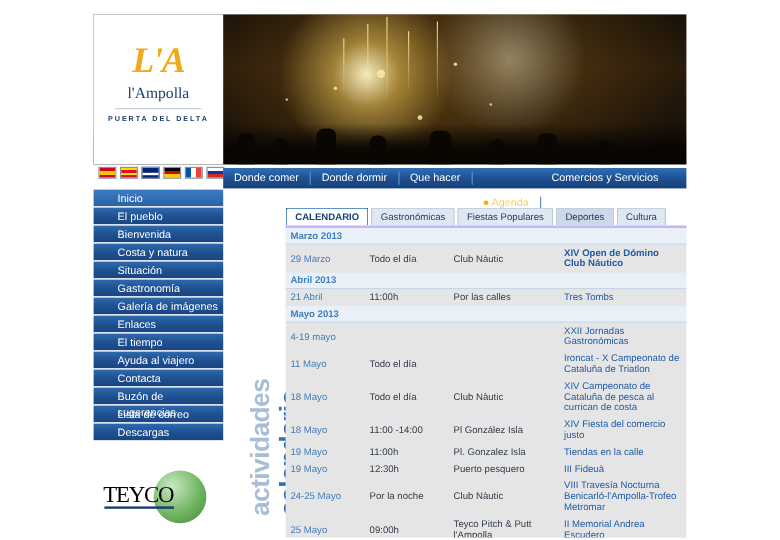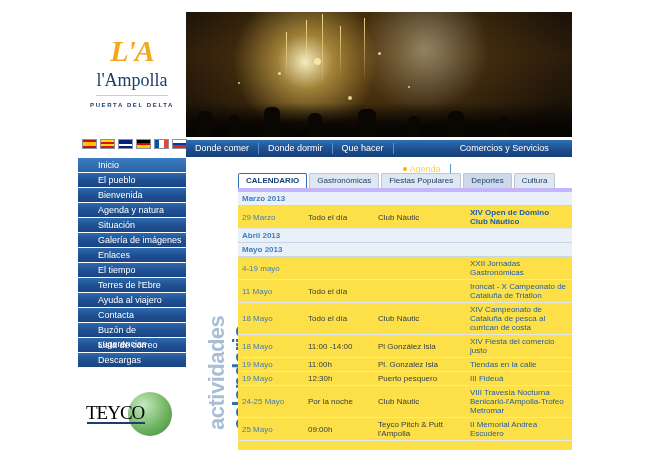--- a/index.html
+++ b/index.html
@@ -21,21 +21,21 @@
   .spark{position:absolute;background:#ffe9a8;border-radius:50%;opacity:.85;}
   .streak{position:absolute;background:linear-gradient(180deg,rgba(255,230,150,.9),rgba(255,170,40,0));width:1px;}
   .crowd{position:absolute;left:0;bottom:0;width:100%;height:34px;
          background:linear-gradient(180deg,rgba(10,6,2,0) 0%, rgba(8,5,2,.92) 60%, #060401 100%);}
   .silho{position:absolute;bottom:0;background:#0a0703;border-radius:6px 6px 0 0;}
 
   
   .logo-box{position:absolute;left:78px;top:12px;width:108px;height:125px;background:#ffffff;}
   .logo-la{font-family:"Liberation Serif", serif;font-style:italic;font-weight:bold;
            color:#f3a81c;font-size:30px;letter-spacing:-1px;text-align:center;margin-top:22px;}
-  .logo-name{font-family:"Liberation Serif", serif;color:#1b3d6d;font-size:18px;
+  .logo-name{font-family:"Liberation Serif", serif;color:#1b3d6d;font-size:13px;
              text-align:center;margin-top:2px;}
   .logo-sub{color:#1b3d6d;font-size:6px;letter-spacing:1.6px;text-align:center;margin-top:6px;font-weight:bold;}
   .logo-rule{width:72px;height:1px;background:#c9cfd8;margin:4px auto 0;}
 
   
   .flags{position:absolute;left:82px;top:139px;display:flex;gap:3px;}
   .flag{width:15px;height:10px;border:1px solid #8a93a3;box-sizing:border-box;}
   .f-es{background:linear-gradient(180deg,#c60b1e 0 30%,#ffc400 30% 70%,#c60b1e 70% 100%);}
   .f-ca{background:repeating-linear-gradient(180deg,#fcdd09 0 2px,#da121a 2px 4px);}
   .f-gb{background:#00247d;position:relative;}
@@ -79,21 +79,21 @@
   
   .tabs{position:absolute;left:238px;top:172px;width:334px;height:16px;display:flex;align-items:flex-end;}
   .tab{height:14px;line-height:14px;font-size:8px;padding:0 7px;color:#1b3d6d;
        background:#dfe7f0;border:1px solid #b9c7d8;border-bottom:none;margin-right:2px;
        border-radius:2px 2px 0 0;}
   .tab.active{background:#ffffff;color:#17407a;font-weight:bold;border-color:#2f6fb5;}
   .tab.alt{background:#cdd9e8;}
 
   
   .tablewrap{position:absolute;left:238px;top:188px;width:334px;height:258px;
-             border-top:4px solid #c4b5fd;background:#fde047;overflow:hidden;}
+             border-top:2px solid #c4b5fd;background:#e5e5e5;overflow:hidden;}
   table{border-collapse:collapse;width:100%;font-size:8px;}
   td{padding:2px 4px;border-bottom:1px solid #dfe6ef;vertical-align:middle;color:#333c49;}
   tr.month td{background:#eaf0f7;color:#3f7dbd;font-weight:bold;font-size:8px;border-bottom:1px solid #c7d6e6;}
   td.c-date{width:58px;color:#3f7dbd;}
   td.c-time{width:62px;}
   td.c-place{width:84px;}
   td.c-title{color:#1f5ca8;}
   .bold{font-weight:bold;}
 </style>
 </head>
@@ -147,26 +147,26 @@
     <div class="nav-item active">
       <span class="dot"></span><span>Agenda</span>
     </div>
     <div class="nav-item">Comercios y Servicios</div>
   </div>
 
   <div class="side">
     <div class="side-item first">Inicio</div>
     <div class="side-item">El pueblo</div>
     <div class="side-item">Bienvenida</div>
-    <div class="side-item">Agenda y natura</div>
+    <div class="side-item">Costa y natura</div>
     <div class="side-item">Situación</div>
+    <div class="side-item">Gastronomía</div>
     <div class="side-item">Galería de imágenes</div>
     <div class="side-item">Enlaces</div>
     <div class="side-item">El tiempo</div>
-    <div class="side-item">Terres de l'Ebre</div>
     <div class="side-item">Ayuda al viajero</div>
     <div class="side-item">Contacta</div>
     <div class="side-item">Buzón de sugerencias</div>
     <div class="side-item">Lista de correo</div>
     <div class="side-item">Descargas</div>
   </div>
 
   <div class="sponsor">
     <div class="teyco-circle"></div>
     <div class="teyco-txt">TEYCO</div>
@@ -194,20 +194,26 @@
           </tr>
           <tr>
             <td class="c-date">29 Marzo</td>
             <td class="c-time">Todo el día</td>
             <td class="c-place">Club Nàutic</td>
             <td class="c-title bold">XIV Open de Dómino Club Náutico</td>
           </tr>
           <tr class="month">
             <td colspan="4">Abril  2013</td>
           </tr>
+          <tr>
+            <td class="c-date">21 Abril</td>
+            <td class="c-time">11:00h</td>
+            <td class="c-place">Por las calles</td>
+            <td class="c-title">Tres Tombs</td>
+          </tr>
           <tr class="month">
             <td colspan="4">Mayo  2013</td>
           </tr>
           <tr>
             <td class="c-date">4-19 mayo</td>
             <td class="c-time"></td>
             <td class="c-place"></td>
             <td class="c-title">XXII Jornadas Gastronómicas</td>
           </tr>
           <tr>

